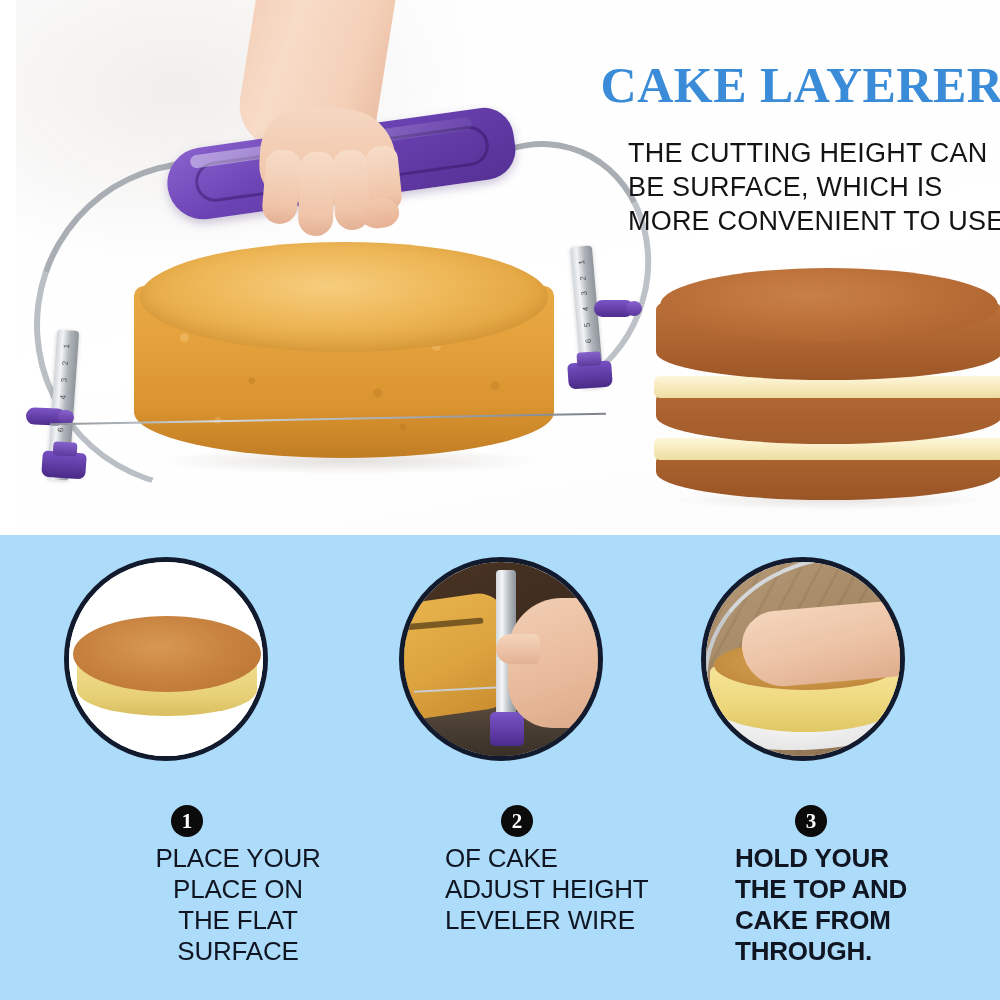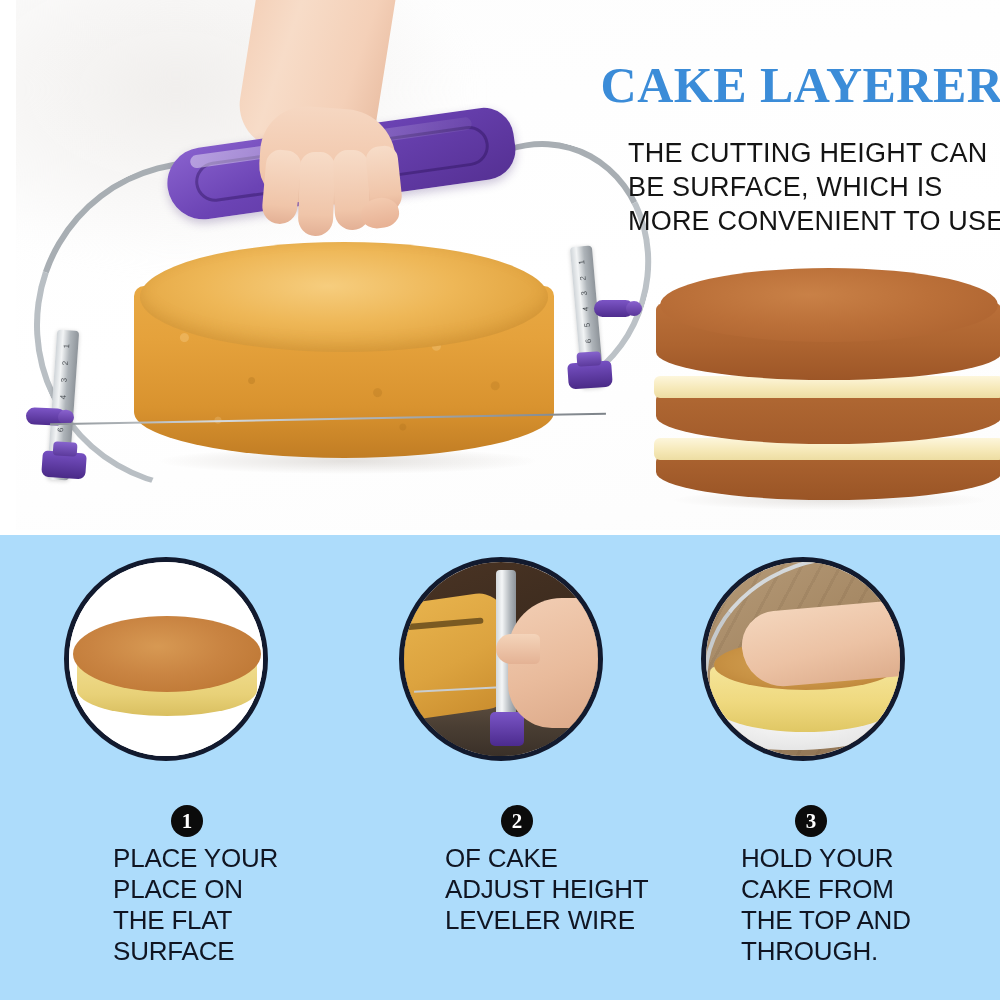--- a/index.html
+++ b/index.html
@@ -330,23 +330,23 @@
   }
   .step-1 .badge { left: 171px; }
   .step-2 .badge { left: 168px; }
   .step-3 .badge { left: 128px; }
 
   .caption {
     position: absolute; top: 308px; width: 250px;
     font-family: "Liberation Sans", sans-serif; font-size: 26px; line-height: 31px;
     color: #101522; letter-spacing: -0.2px;
   }
-  .step-1 .caption { left: 113px; }
+  .step-1 .caption { left: 113px; text-align: center; }
   .step-2 .caption { left: 112px; }
-  .step-3 .caption { left: 74px; }
+  .step-3 .caption { left: 68px; font-weight: bold; }
   .caption div { white-space: nowrap; }
 </style>
 </head>
 <body>
 
 <div class="page">
 
   <div class="hero">
     <div class="hero-bg-blur"></div>
 
@@ -472,20 +472,20 @@
         </div>
         <div class="p3-plate"></div>
         <div class="p3-cake"></div>
         <div class="p3-caketop"></div>
         <div class="p3-hand"></div>
         <div class="p3-wire"></div>
       </div>
       <div class="badge">3</div>
       <div class="caption">
         <div>HOLD YOUR</div>
+        <div>THE TOP AND</div>
         <div>CAKE FROM</div>
-        <div>THE TOP AND</div>
         <div>THROUGH.</div>
       </div>
     </div>
 
   </div>
 </div>
 
 </body></html>

